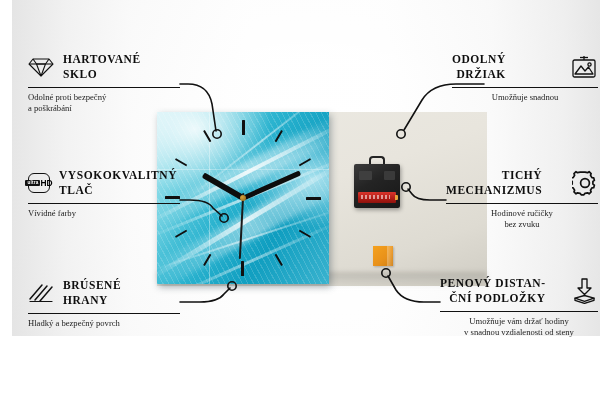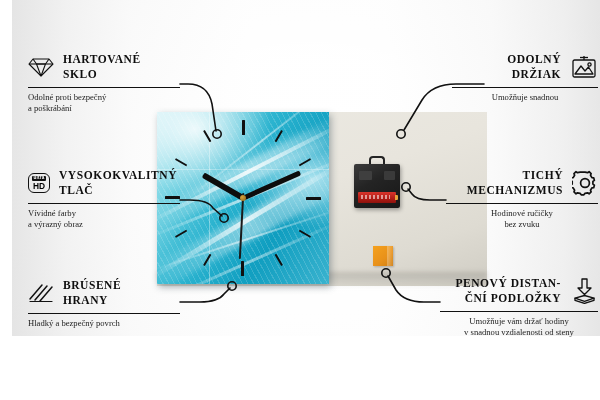--- a/index.html
+++ b/index.html
@@ -188,21 +188,21 @@
 
   
   #leaders { position: absolute; left: 0; top: 0; width: 600px; height: 400px; z-index: 6; }
 
   
   .feat { position: absolute; z-index: 7; }
   .feat .head {
     display: flex; align-items: center; gap: 9px;
   }
   .feat.left .head { justify-content: flex-start; }
-  .feat.right .head { justify-content: flex-end; }
+  .feat.right .head { justify-content: space-between; }
   .title {
     font-family: "Liberation Serif", serif;
     font-weight: bold;
     font-size: 11.5px;
     letter-spacing: .55px;
     line-height: 15px;
     color: #0e0e0e;
     text-transform: uppercase;
   }
   .feat.right .title { text-align: right; }
@@ -228,21 +228,21 @@
   #f-edges  { left: 16px;  top: 278px; width: 152px; }
   
   #f-holder { left: 440px; top: 52px;  width: 146px; }
   #f-mech   { left: 434px; top: 168px; width: 152px; }
   #f-foam   { left: 428px; top: 276px; width: 158px; }
 
   .hd-badge {
     width: 22px; height: 20px;
     border: 1.4px solid #111;
     border-radius: 6px;
-    display: flex; flex-direction: column;
+    display: flex; flex-direction: row;
     align-items: center; justify-content: center;
     line-height: 1;
   }
   .hd-badge .u {
     font-family: "Liberation Sans", sans-serif;
     font-size: 4.6px; font-weight: bold; letter-spacing: .2px;
     background: #111; color: #fff; padding: .5px 2px; border-radius: 1px;
   }
   .hd-badge .h {
     font-family: "Liberation Sans", sans-serif;
@@ -388,21 +388,20 @@
         <span class="h">HD</span>
       </div>
       <div>
         <div class="title">VYSOKOKVALITNÝ</div>
         <div class="title">TLAČ</div>
       </div>
     </div>
     <div class="rule"></div>
     <div class="desc">
       <div>Vívidné farby</div>
-      <div>a výrazný obraz</div>
     </div>
   </div>
 
   <div class="feat left" id="f-edges">
     <div class="head">
       <svg class="ico" width="26" height="22" viewBox="0 0 26 22">
         <g stroke="#111" stroke-width="1.5" stroke-linecap="round">
           <line x1="2" y1="17" x2="14" y2="3"></line>
           <line x1="7" y1="18" x2="19" y2="4"></line>
           <line x1="12" y1="19" x2="24" y2="5"></line>

